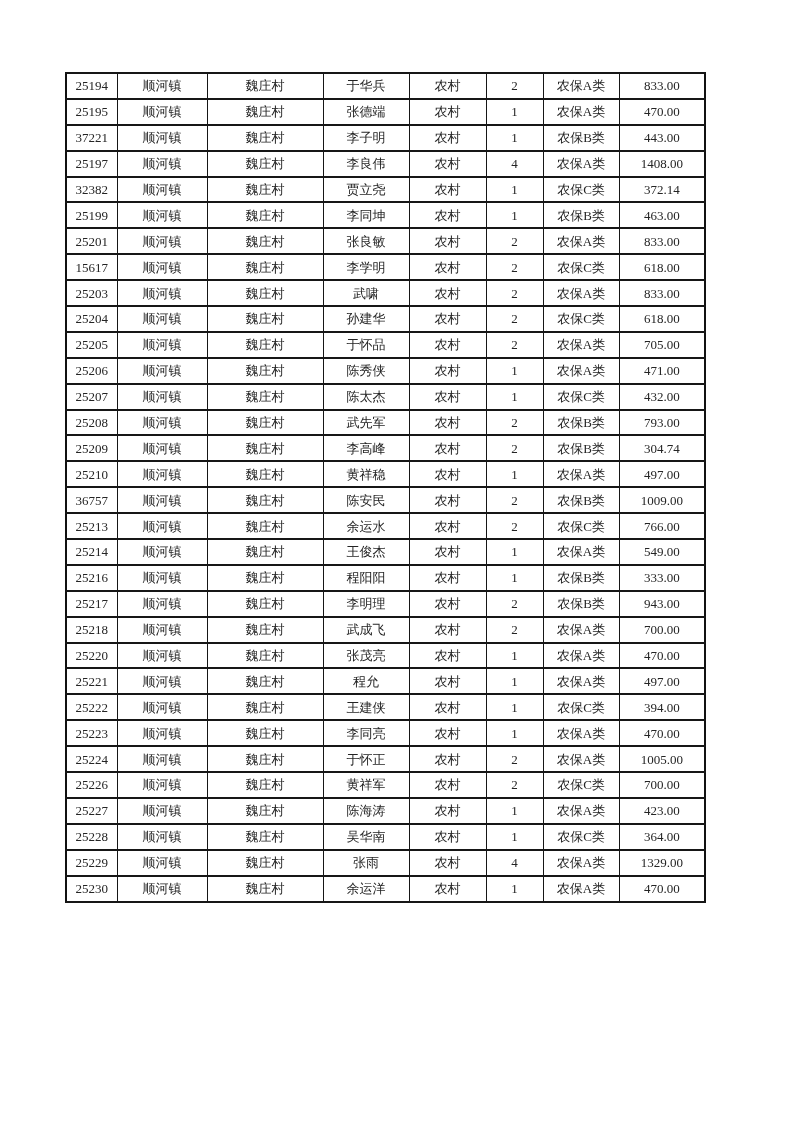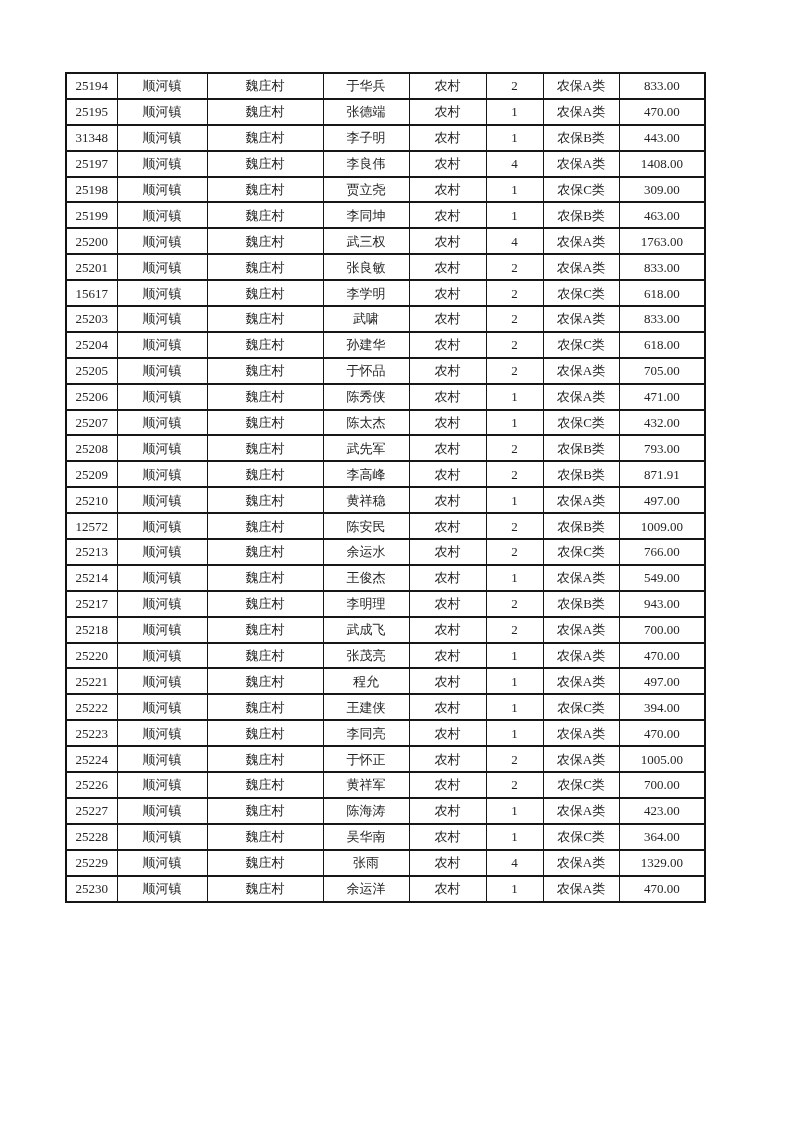--- a/index.html
+++ b/index.html
@@ -86,21 +86,21 @@
           <td>顺河镇</td>
           <td>魏庄村</td>
           <td>张德端</td>
           <td>农村</td>
           <td class="num">1</td>
           <td>农保A类</td>
           <td class="num">470.00</td>
         </tr>
 
         <tr>
-          <td class="num">31348</td>
+          <td class="num">37221</td>
           <td>顺河镇</td>
           <td>魏庄村</td>
           <td>李子明</td>
           <td>农村</td>
           <td class="num">1</td>
           <td>农保B类</td>
           <td class="num">443.00</td>
         </tr>
 
         <tr>
@@ -108,51 +108,41 @@
           <td>顺河镇</td>
           <td>魏庄村</td>
           <td>李良伟</td>
           <td>农村</td>
           <td class="num">4</td>
           <td>农保A类</td>
           <td class="num">1408.00</td>
         </tr>
 
         <tr>
-          <td class="num">25198</td>
+          <td class="num">32382</td>
           <td>顺河镇</td>
           <td>魏庄村</td>
           <td>贾立尧</td>
           <td>农村</td>
           <td class="num">1</td>
           <td>农保C类</td>
-          <td class="num">309.00</td>
+          <td class="num">372.14</td>
         </tr>
 
         <tr>
           <td class="num">25199</td>
           <td>顺河镇</td>
           <td>魏庄村</td>
           <td>李同坤</td>
           <td>农村</td>
           <td class="num">1</td>
           <td>农保B类</td>
           <td class="num">463.00</td>
         </tr>
 
-        <tr>
-          <td class="num">25200</td>
-          <td>顺河镇</td>
-          <td>魏庄村</td>
-          <td>武三权</td>
-          <td>农村</td>
-          <td class="num">4</td>
-          <td>农保A类</td>
-          <td class="num">1763.00</td>
-        </tr>
 
         <tr>
           <td class="num">25201</td>
           <td>顺河镇</td>
           <td>魏庄村</td>
           <td>张良敏</td>
           <td>农村</td>
           <td class="num">2</td>
           <td>农保A类</td>
           <td class="num">833.00</td>
@@ -236,37 +226,37 @@
         </tr>
 
         <tr>
           <td class="num">25209</td>
           <td>顺河镇</td>
           <td>魏庄村</td>
           <td>李高峰</td>
           <td>农村</td>
           <td class="num">2</td>
           <td>农保B类</td>
-          <td class="num">871.91</td>
+          <td class="num">304.74</td>
         </tr>
 
         <tr>
           <td class="num">25210</td>
           <td>顺河镇</td>
           <td>魏庄村</td>
           <td>黄祥稳</td>
           <td>农村</td>
           <td class="num">1</td>
           <td>农保A类</td>
           <td class="num">497.00</td>
         </tr>
 
 
         <tr>
-          <td class="num">12572</td>
+          <td class="num">36757</td>
           <td>顺河镇</td>
           <td>魏庄村</td>
           <td>陈安民</td>
           <td>农村</td>
           <td class="num">2</td>
           <td>农保B类</td>
           <td class="num">1009.00</td>
         </tr>
 
         <tr>
@@ -285,20 +275,30 @@
           <td>顺河镇</td>
           <td>魏庄村</td>
           <td>王俊杰</td>
           <td>农村</td>
           <td class="num">1</td>
           <td>农保A类</td>
           <td class="num">549.00</td>
         </tr>
 
 
+        <tr>
+          <td class="num">25216</td>
+          <td>顺河镇</td>
+          <td>魏庄村</td>
+          <td>程阳阳</td>
+          <td>农村</td>
+          <td class="num">1</td>
+          <td>农保B类</td>
+          <td class="num">333.00</td>
+        </tr>
 
         <tr>
           <td class="num">25217</td>
           <td>顺河镇</td>
           <td>魏庄村</td>
           <td>李明理</td>
           <td>农村</td>
           <td class="num">2</td>
           <td>农保B类</td>
           <td class="num">943.00</td>

